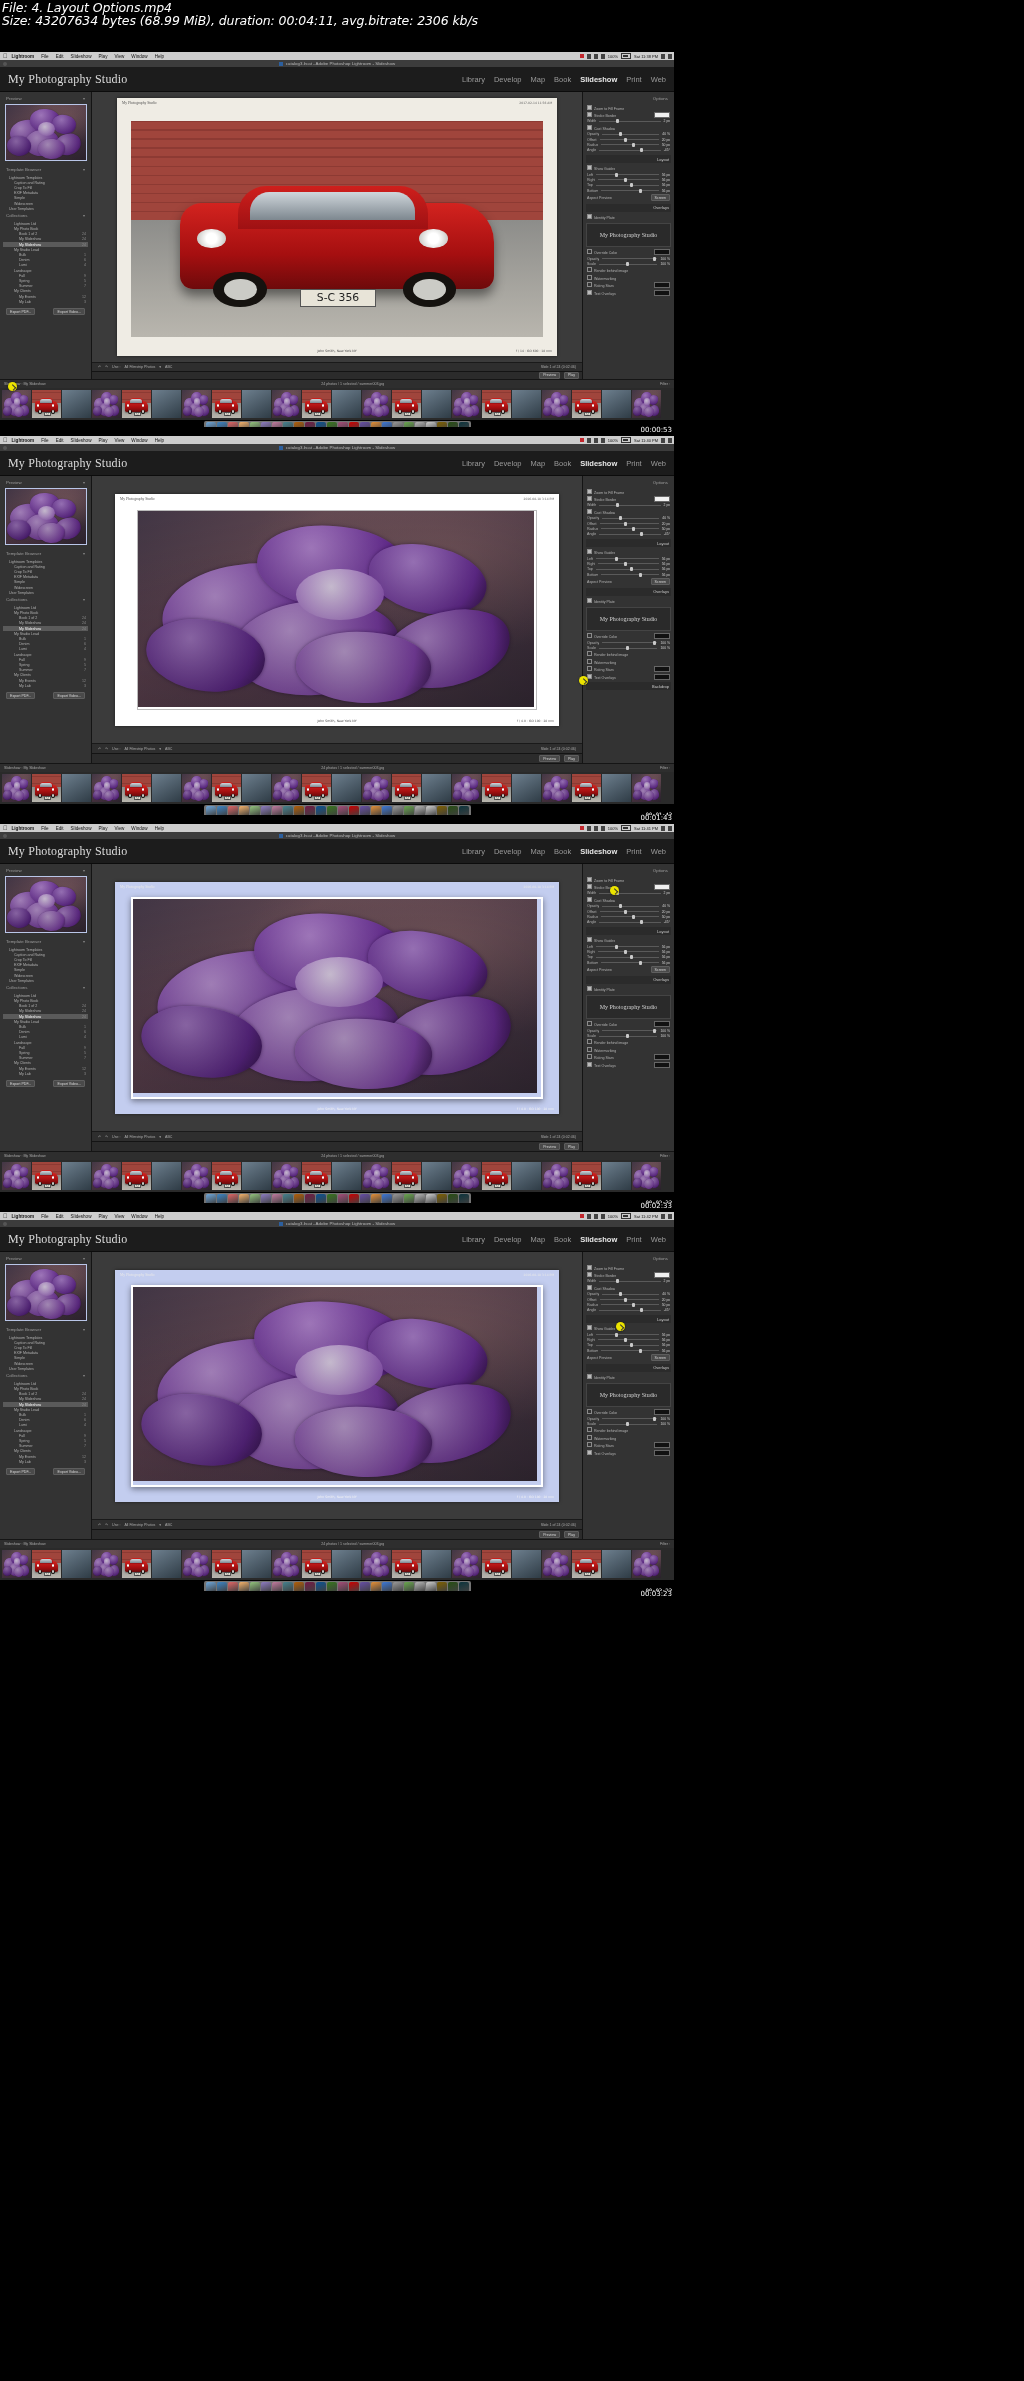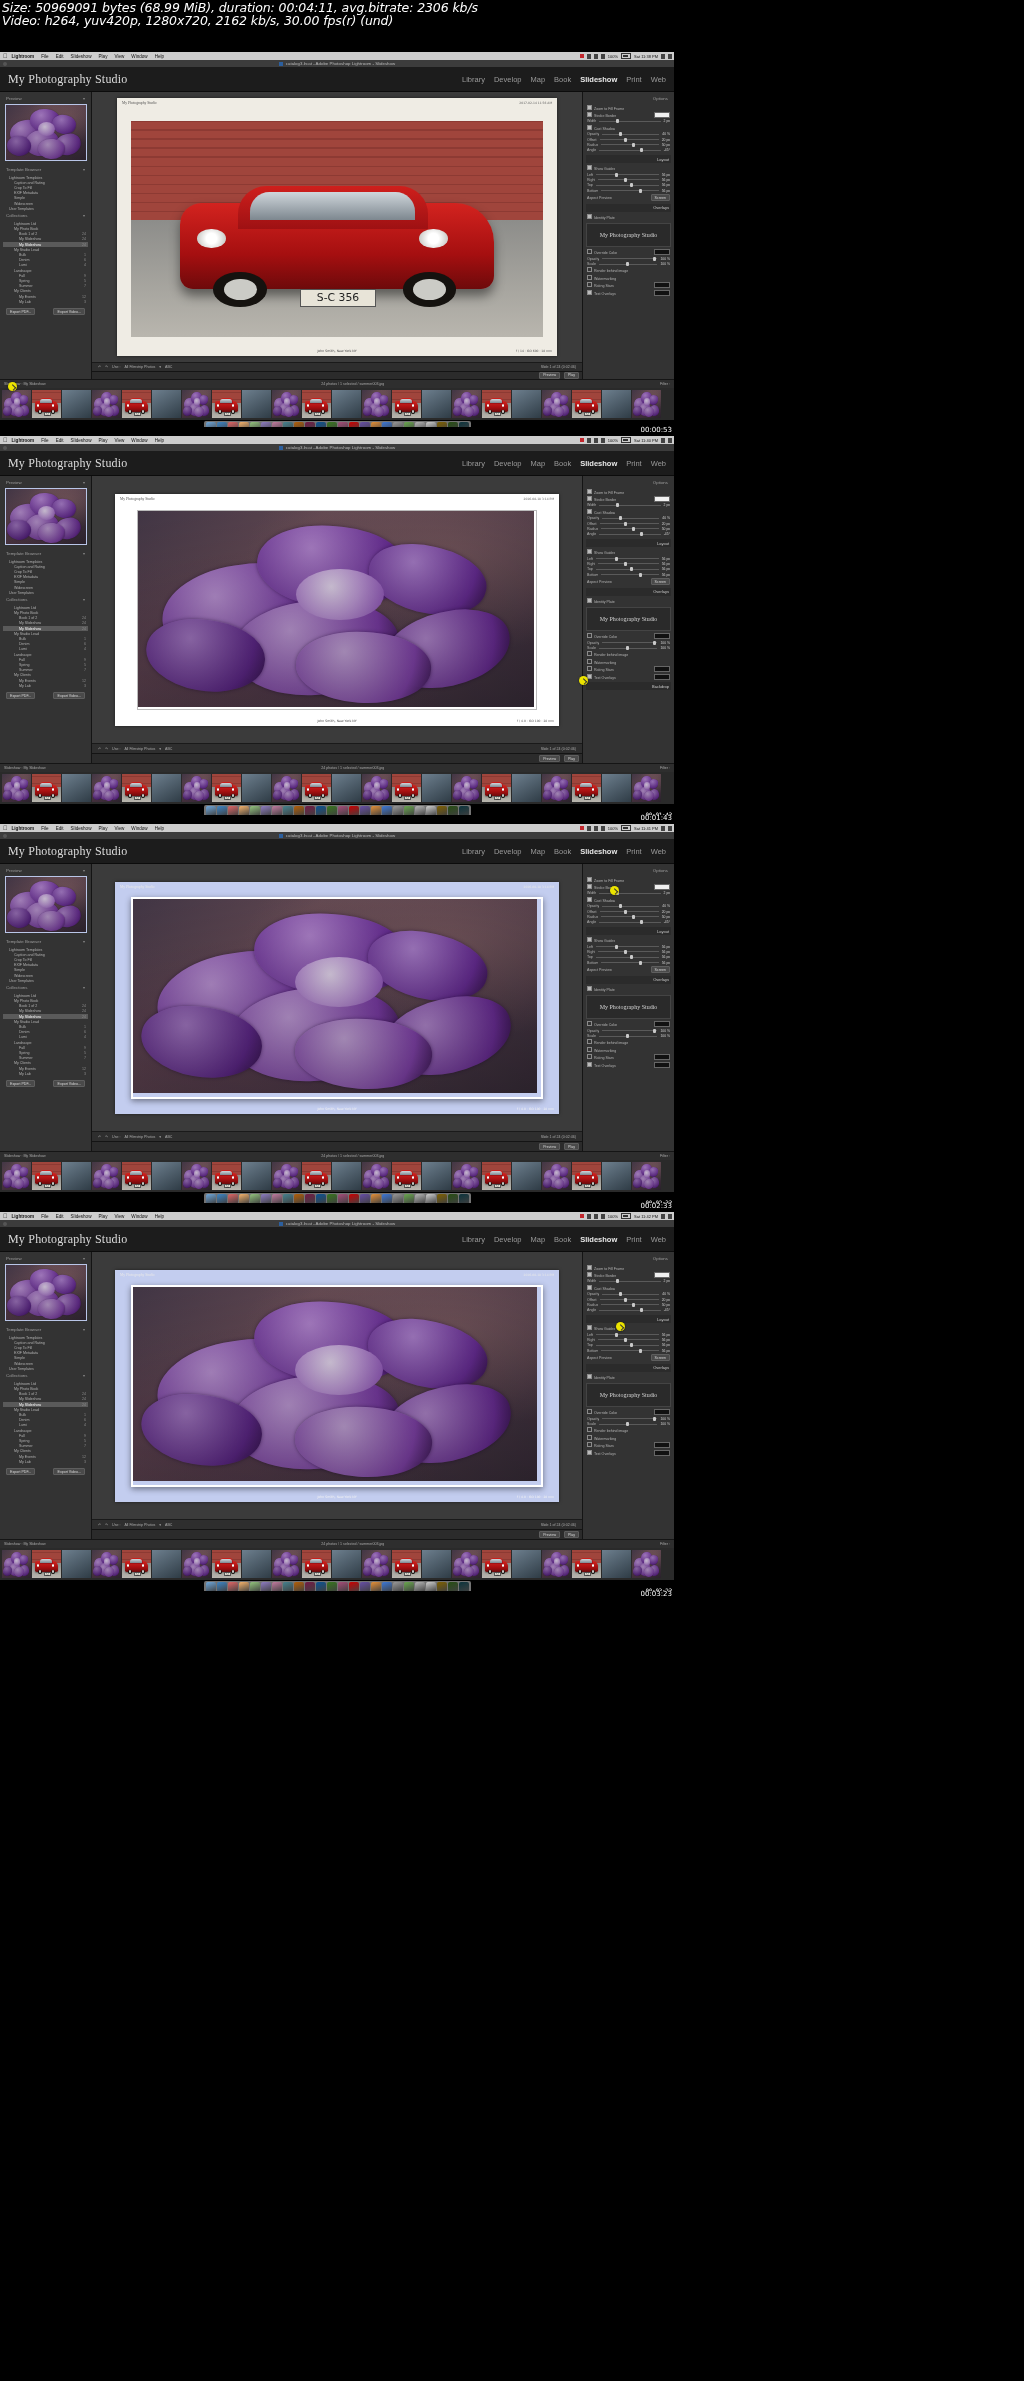--- a/index.html
+++ b/index.html
@@ -169,22 +169,22 @@
     position:absolute;width:9px;height:9px;border-radius:50%;
     background:#ece400;box-shadow:0 0 2px rgba(0,0,0,.6);
   }
   .hl:after{content:"";position:absolute;left:3px;top:2.5px;width:3px;height:4px;
     border-right:1px solid #333;border-bottom:1px solid #333;transform:rotate(-45deg);}
 </style>
 </head>
 <body>
 
 <div class="fileinfo">
-  <div>Size: 50969091 bytes (68.99 MiB), duration: 00:04:11, avg.bitrate: 2306 kb/s</div>
-  <div>Video: h264, yuv420p, 1280x720, 2162 kb/s, 30.00 fps(r) (und)</div>
+  <div>File: 4. Layout Options.mp4</div>
+  <div>Size: 43207634 bytes (68.99 MiB), duration: 00:04:11, avg.bitrate: 2306 kb/s</div>
 </div>
 
 <div id="frames-root">
     <div class="frame f1">
 
   <div class="macbar">
     <span class="apple"></span>
     <span class="mi strong">Lightroom</span>
     <span class="mi">File</span>
     <span class="mi">Edit</span>

